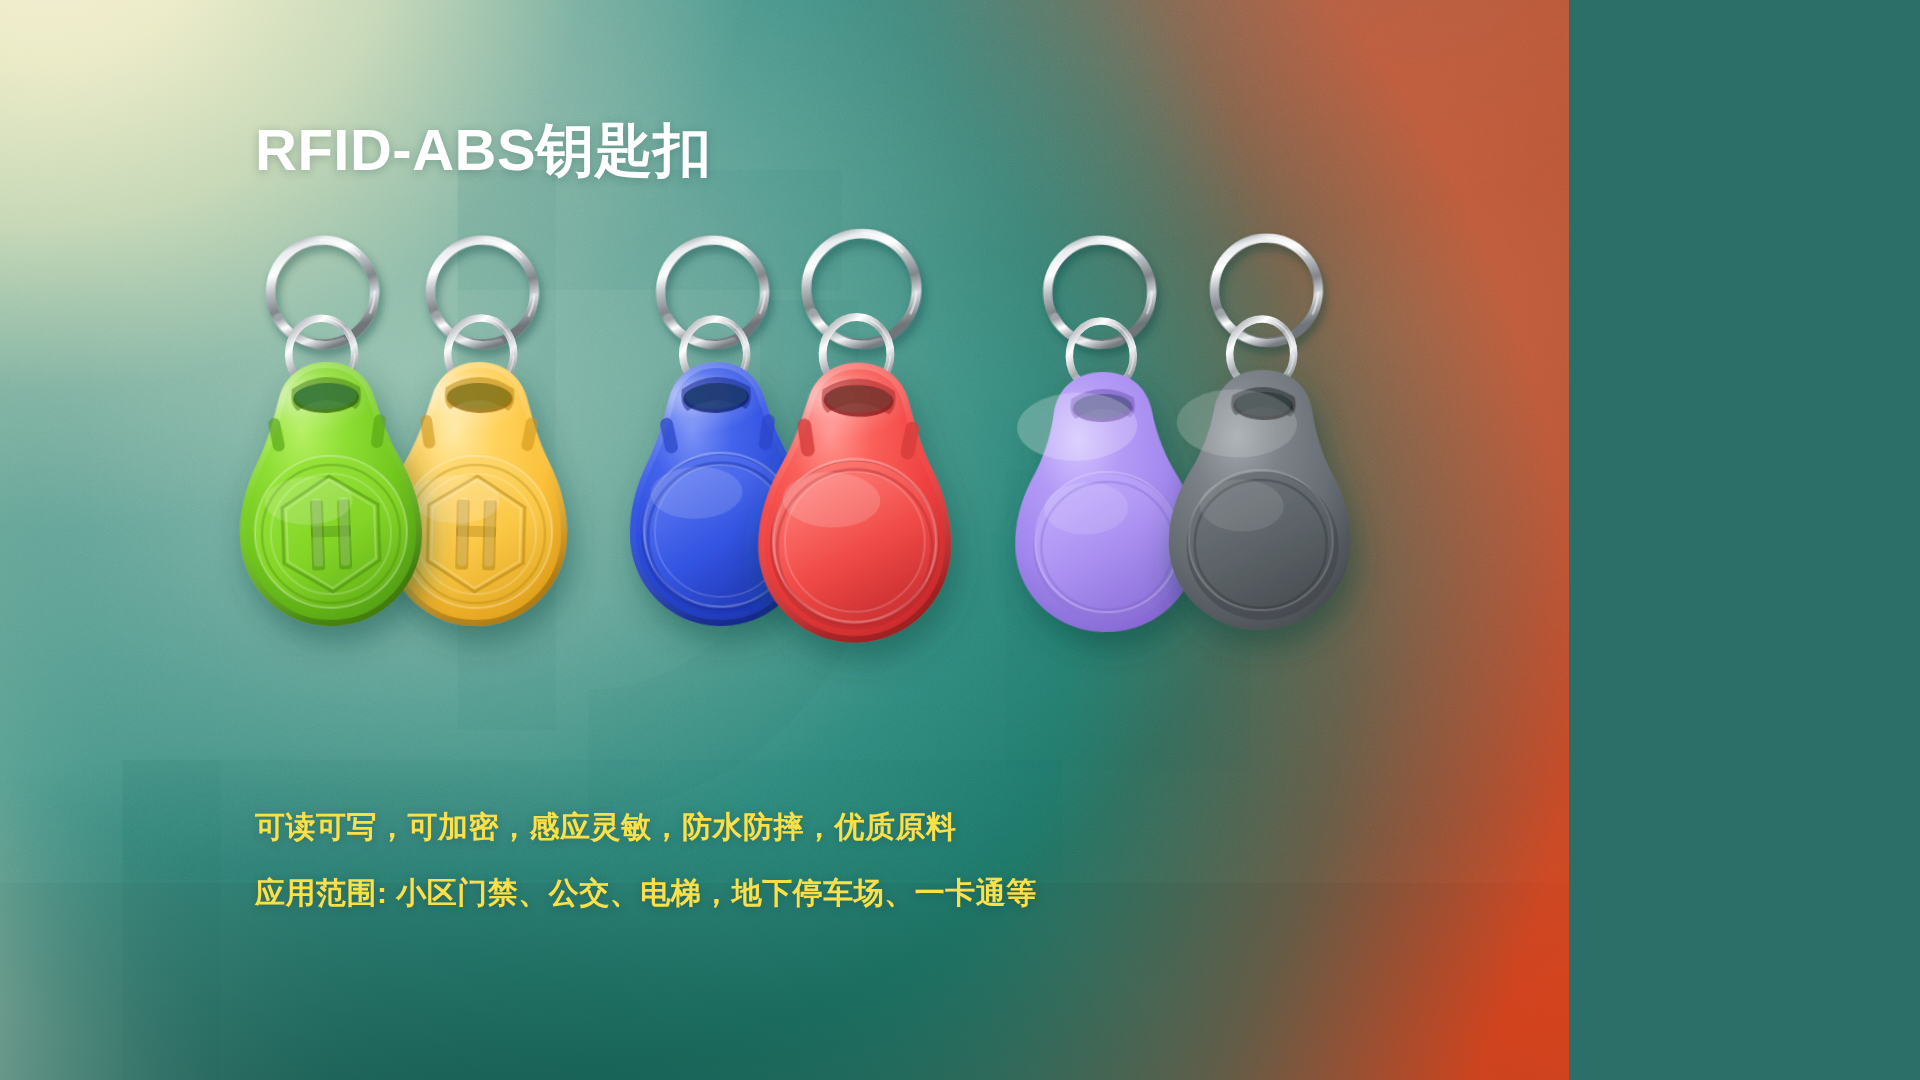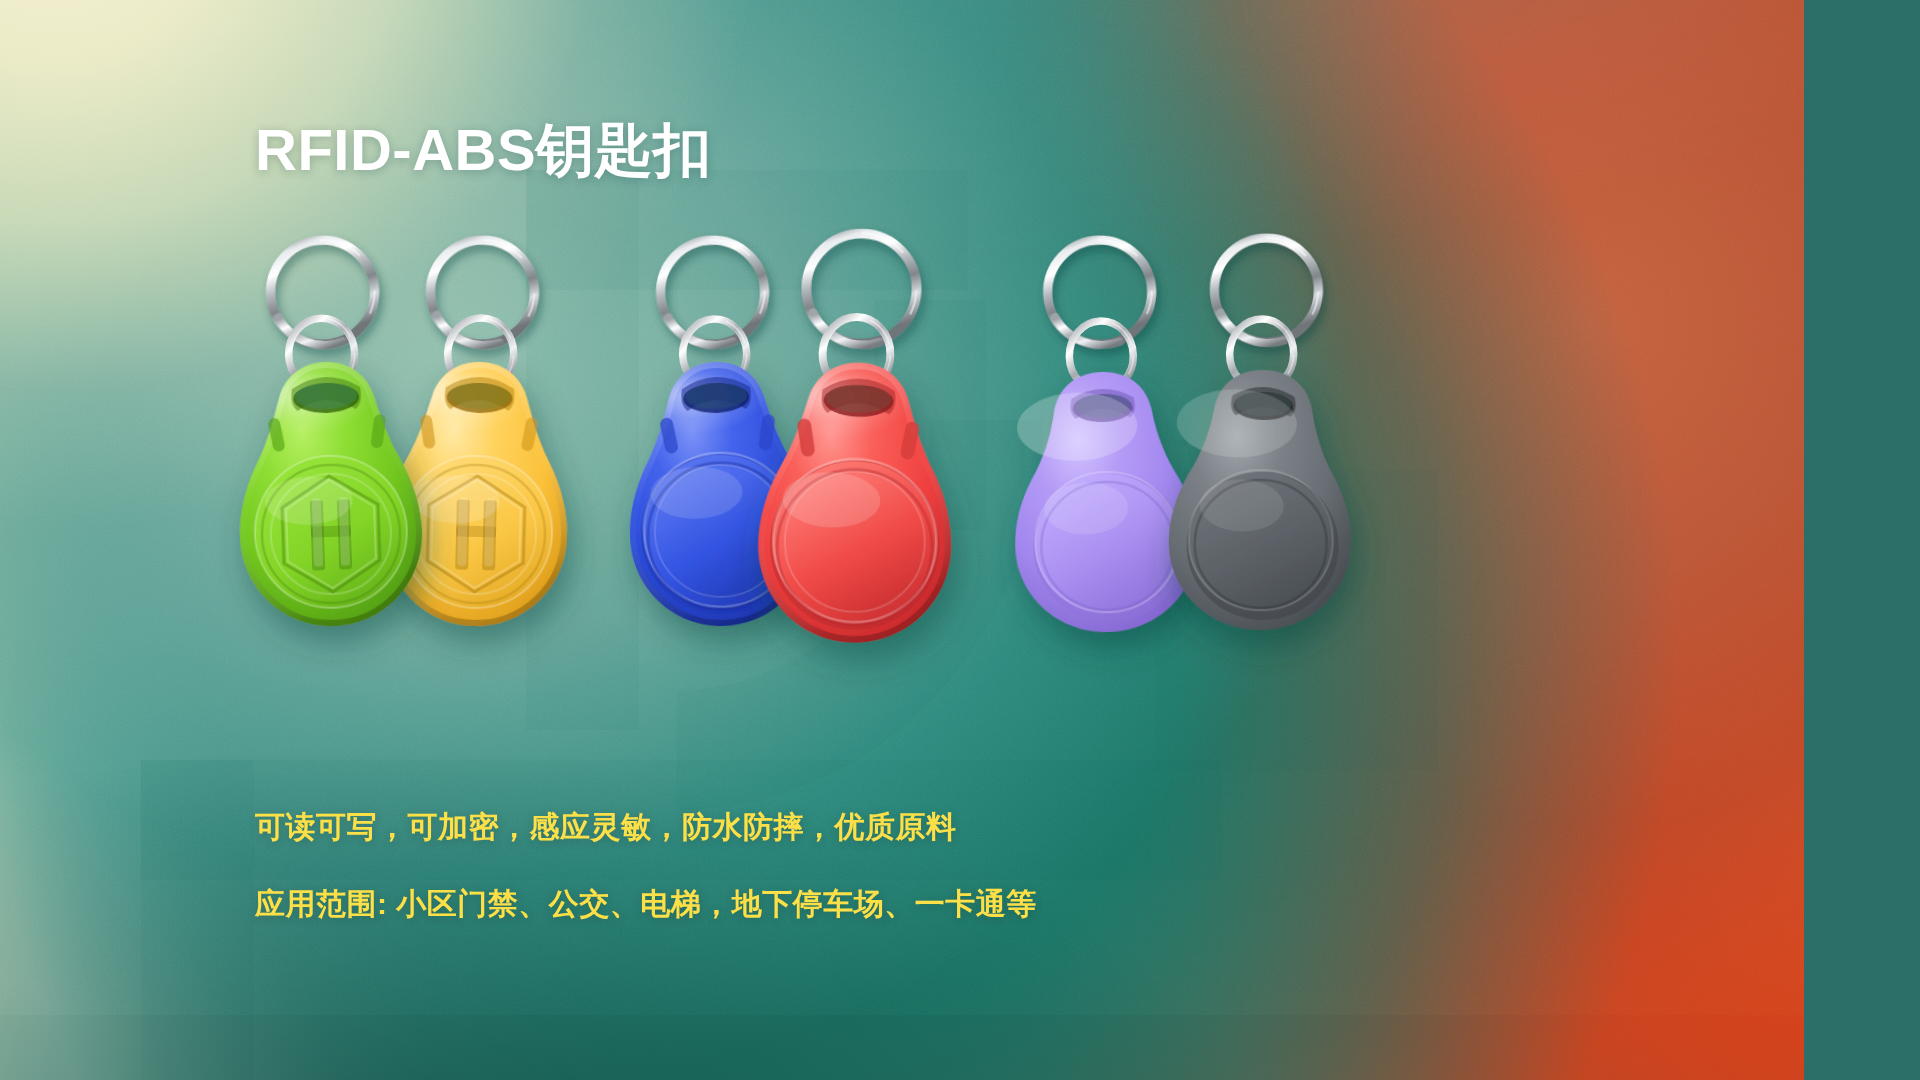--- a/index.html
+++ b/index.html
@@ -2,21 +2,21 @@
 <html><head>
 <meta charset="utf-8">
 <title>RFID ABS Keyfob Banner</title>
 <style>
   * { margin:0; padding:0; box-sizing:border-box; }
   html,body { width:1920px; height:1080px; overflow:hidden; background:#2c6f68; }
   body { font-family:"Liberation Sans","DejaVu Sans",sans-serif; }
 
   #banner {
     position:relative;
-    width:1804px; height:1080px;
+    width:1569px; height:1080px;
     overflow:hidden;
     isolation:isolate;
   }
 
   
   .bg-base {
     position:absolute; inset:0;
     background:
       radial-gradient(ellipse 900px 760px at 3% -6%,   #f3efcf 0%, #ecebc6 16%, rgba(213,224,186,0.85) 38%, rgba(170,200,176,0.35) 60%, rgba(140,185,170,0) 78%),
       radial-gradient(ellipse 1100px 900px at 26% 34%, #8fbfae 0%, #6aa79b 30%, rgba(61,150,140,0.55) 58%, rgba(45,125,120,0) 80%),
@@ -75,21 +75,21 @@
   }
   .tagline {
     color:#fde047;
     font-weight:700;
     font-size:30px;
     letter-spacing:0.5px;
     line-height:1.0;
     white-space:nowrap;
     text-shadow:0 2px 8px rgba(30,50,50,0.30);
   }
-  .tagline.line2 { margin-top:47px; }
+  .tagline.line2 { margin-top:36px; }
 </style>
 </head>
 <body>
 
 <div id="banner">
 
   <div class="bg-base"></div>
 
   <div class="watermark">
     <svg class="wm-svg" viewBox="0 0 1920 1080" preserveAspectRatio="none">

